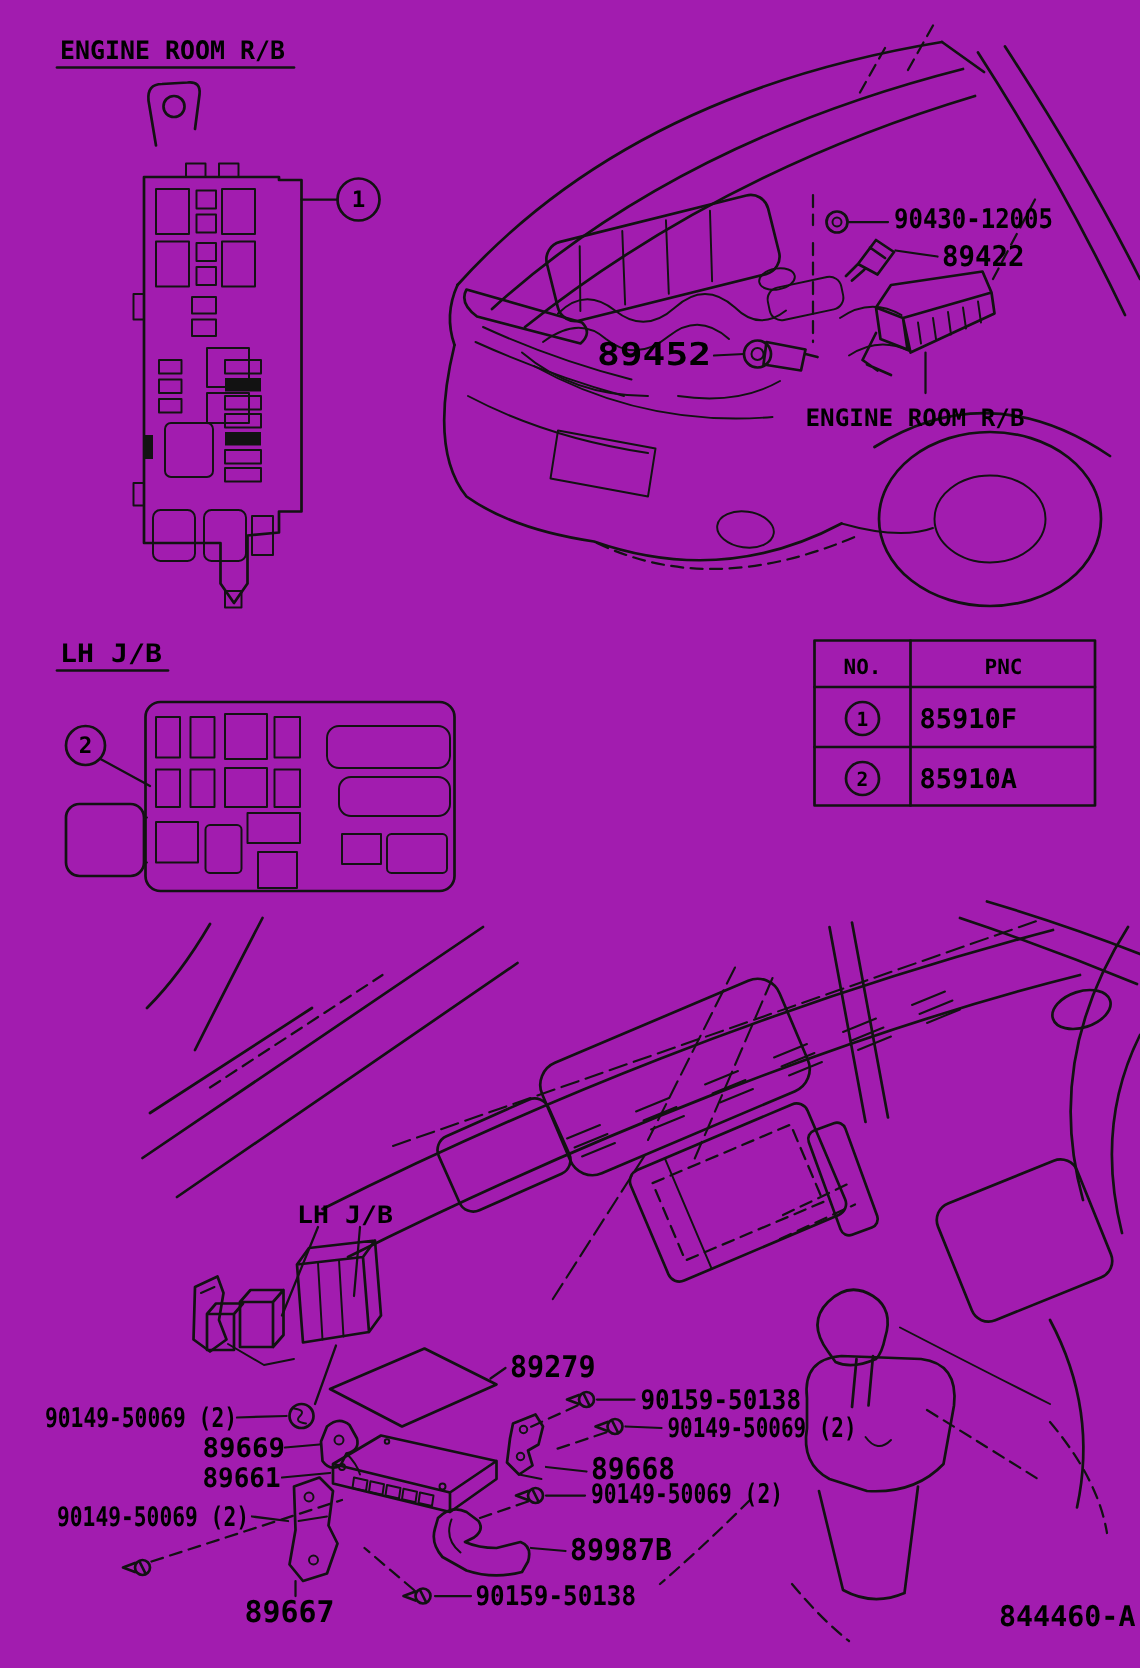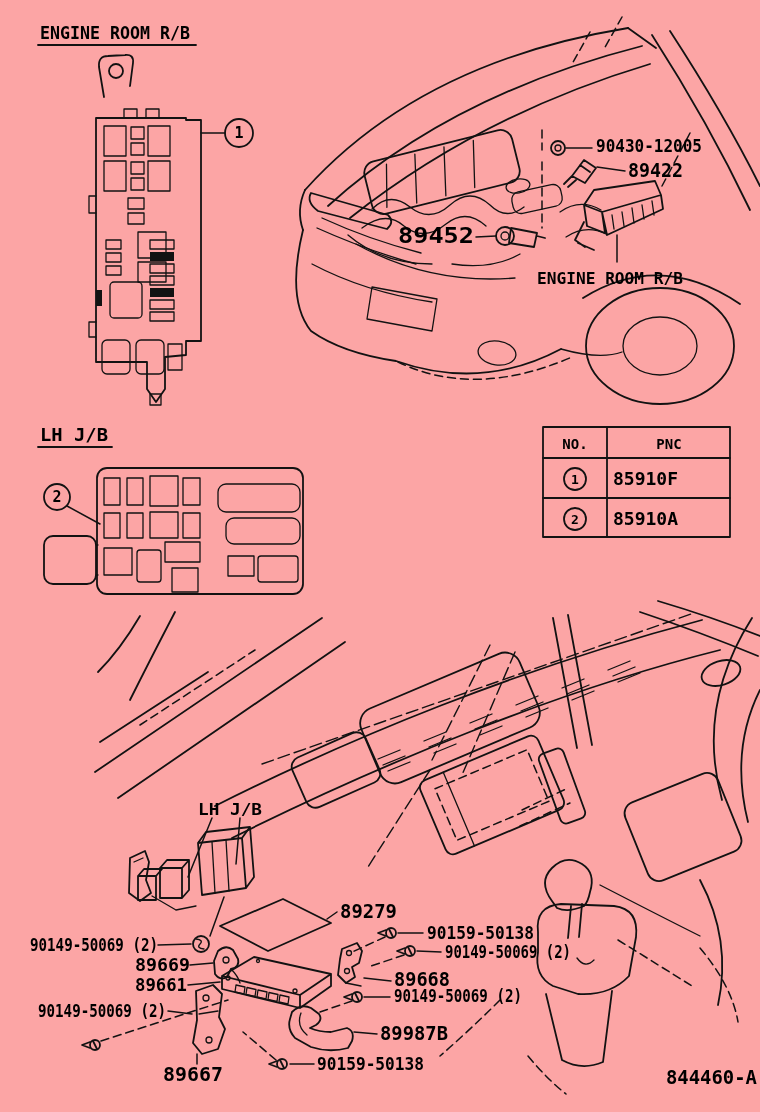--- a/index.html
+++ b/index.html
@@ -1,16 +1,16 @@
 <!DOCTYPE html>
 <html><head>
 <meta charset="utf-8">
 <style>
   html,body{margin:0;padding:0;background:#fff}
-  .stage{position:relative;width:760px;height:1112px;background:#fca5a5;overflow:hidden;
+  .stage{position:relative;width:760px;height:1112px;background:#a21caf;overflow:hidden;
          font-family:"DejaVu Sans Mono","Liberation Mono",monospace}
   svg{display:block}
   .o{fill:none;stroke:#121212;stroke-width:1.8;stroke-linecap:round;stroke-linejoin:round}
   .t{fill:none;stroke:#121212;stroke-width:1.3;stroke-linecap:round;stroke-linejoin:round}
   .ld{fill:none;stroke:#121212;stroke-width:1.5;stroke-linecap:round}
   .dsh{fill:none;stroke:#121212;stroke-width:1.5;stroke-dasharray:8 5;stroke-linecap:round}
   .dd{fill:none;stroke:#121212;stroke-width:1.4;stroke-dasharray:12 5;stroke-linecap:round}
   .blk{fill:#121212;stroke:none}
   .lbl{font-family:"DejaVu Sans Mono","Liberation Mono",monospace;font-weight:bold;fill:#000}
   .s13{font-size:13px}.s14{font-size:14px}.s15{font-size:15px}.s16{font-size:16px}

